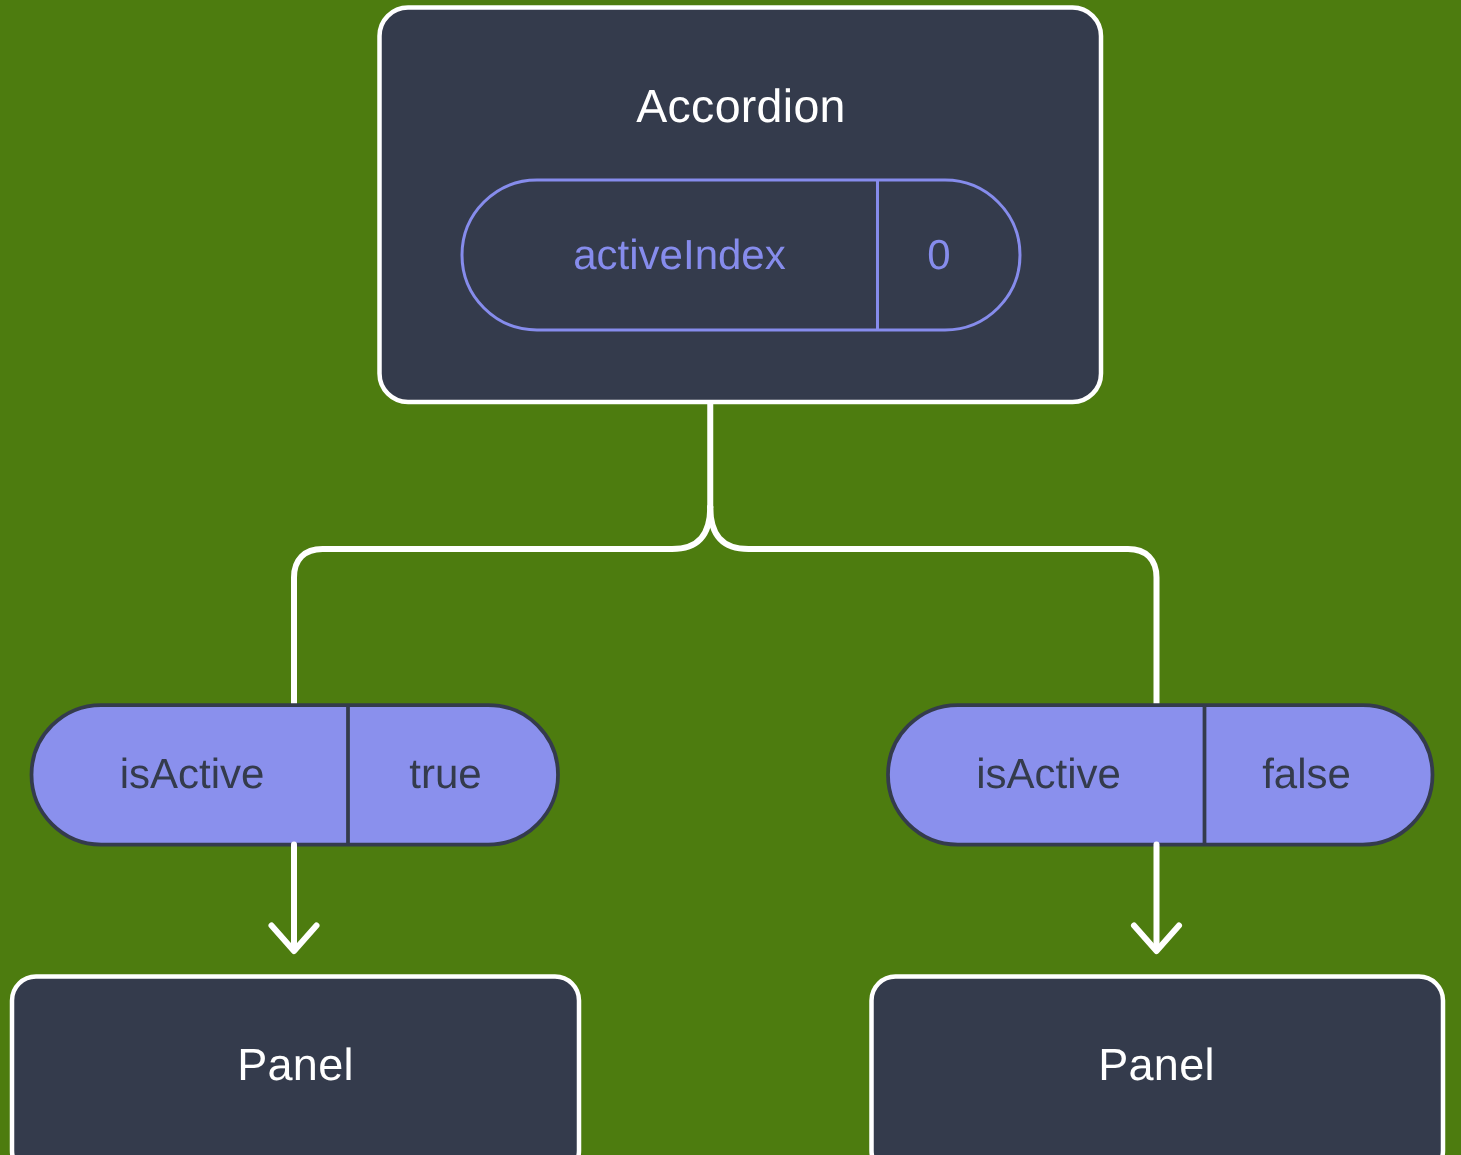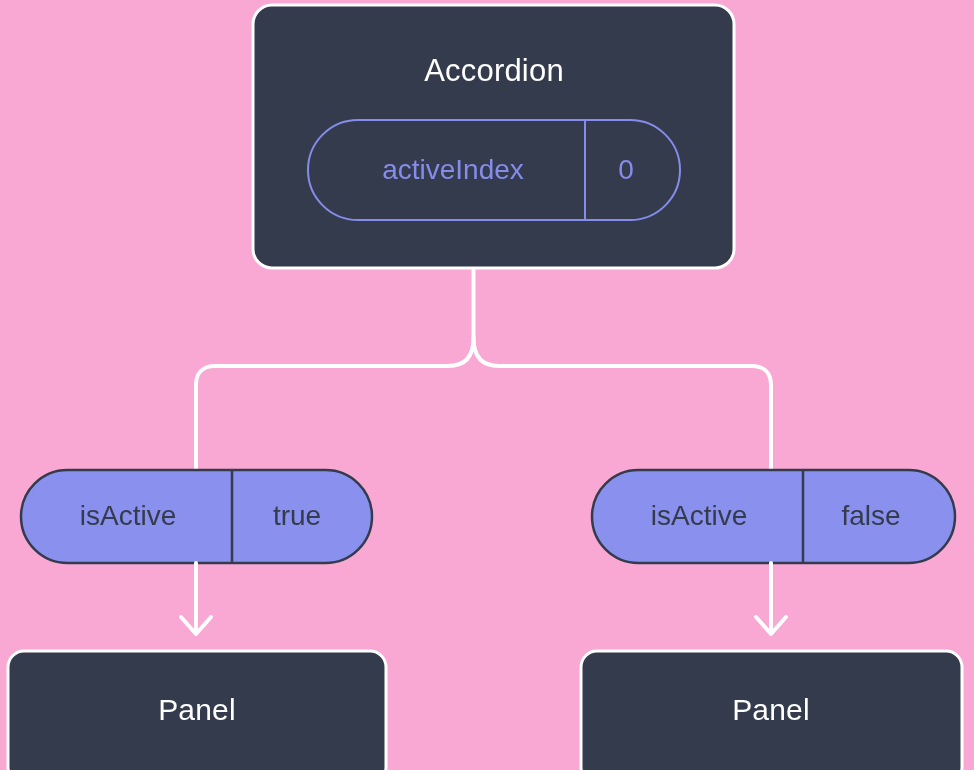--- a/index.html
+++ b/index.html
@@ -11,21 +11,21 @@
   body {
     width: 974px;
     height: 770px;
     overflow: hidden;
     font-family: "Liberation Sans", sans-serif;
   }
   #diagram-root {
     position: relative;
     width: 974px;
     height: 770px;
-    background: #f9a8d4;
+    background: #4d7c0f;
   }
   #diagram-svg {
     position: absolute;
     top: 0;
     left: 0;
     width: 974px;
     height: 770px;
     display: block;
   }
   .node-title {

